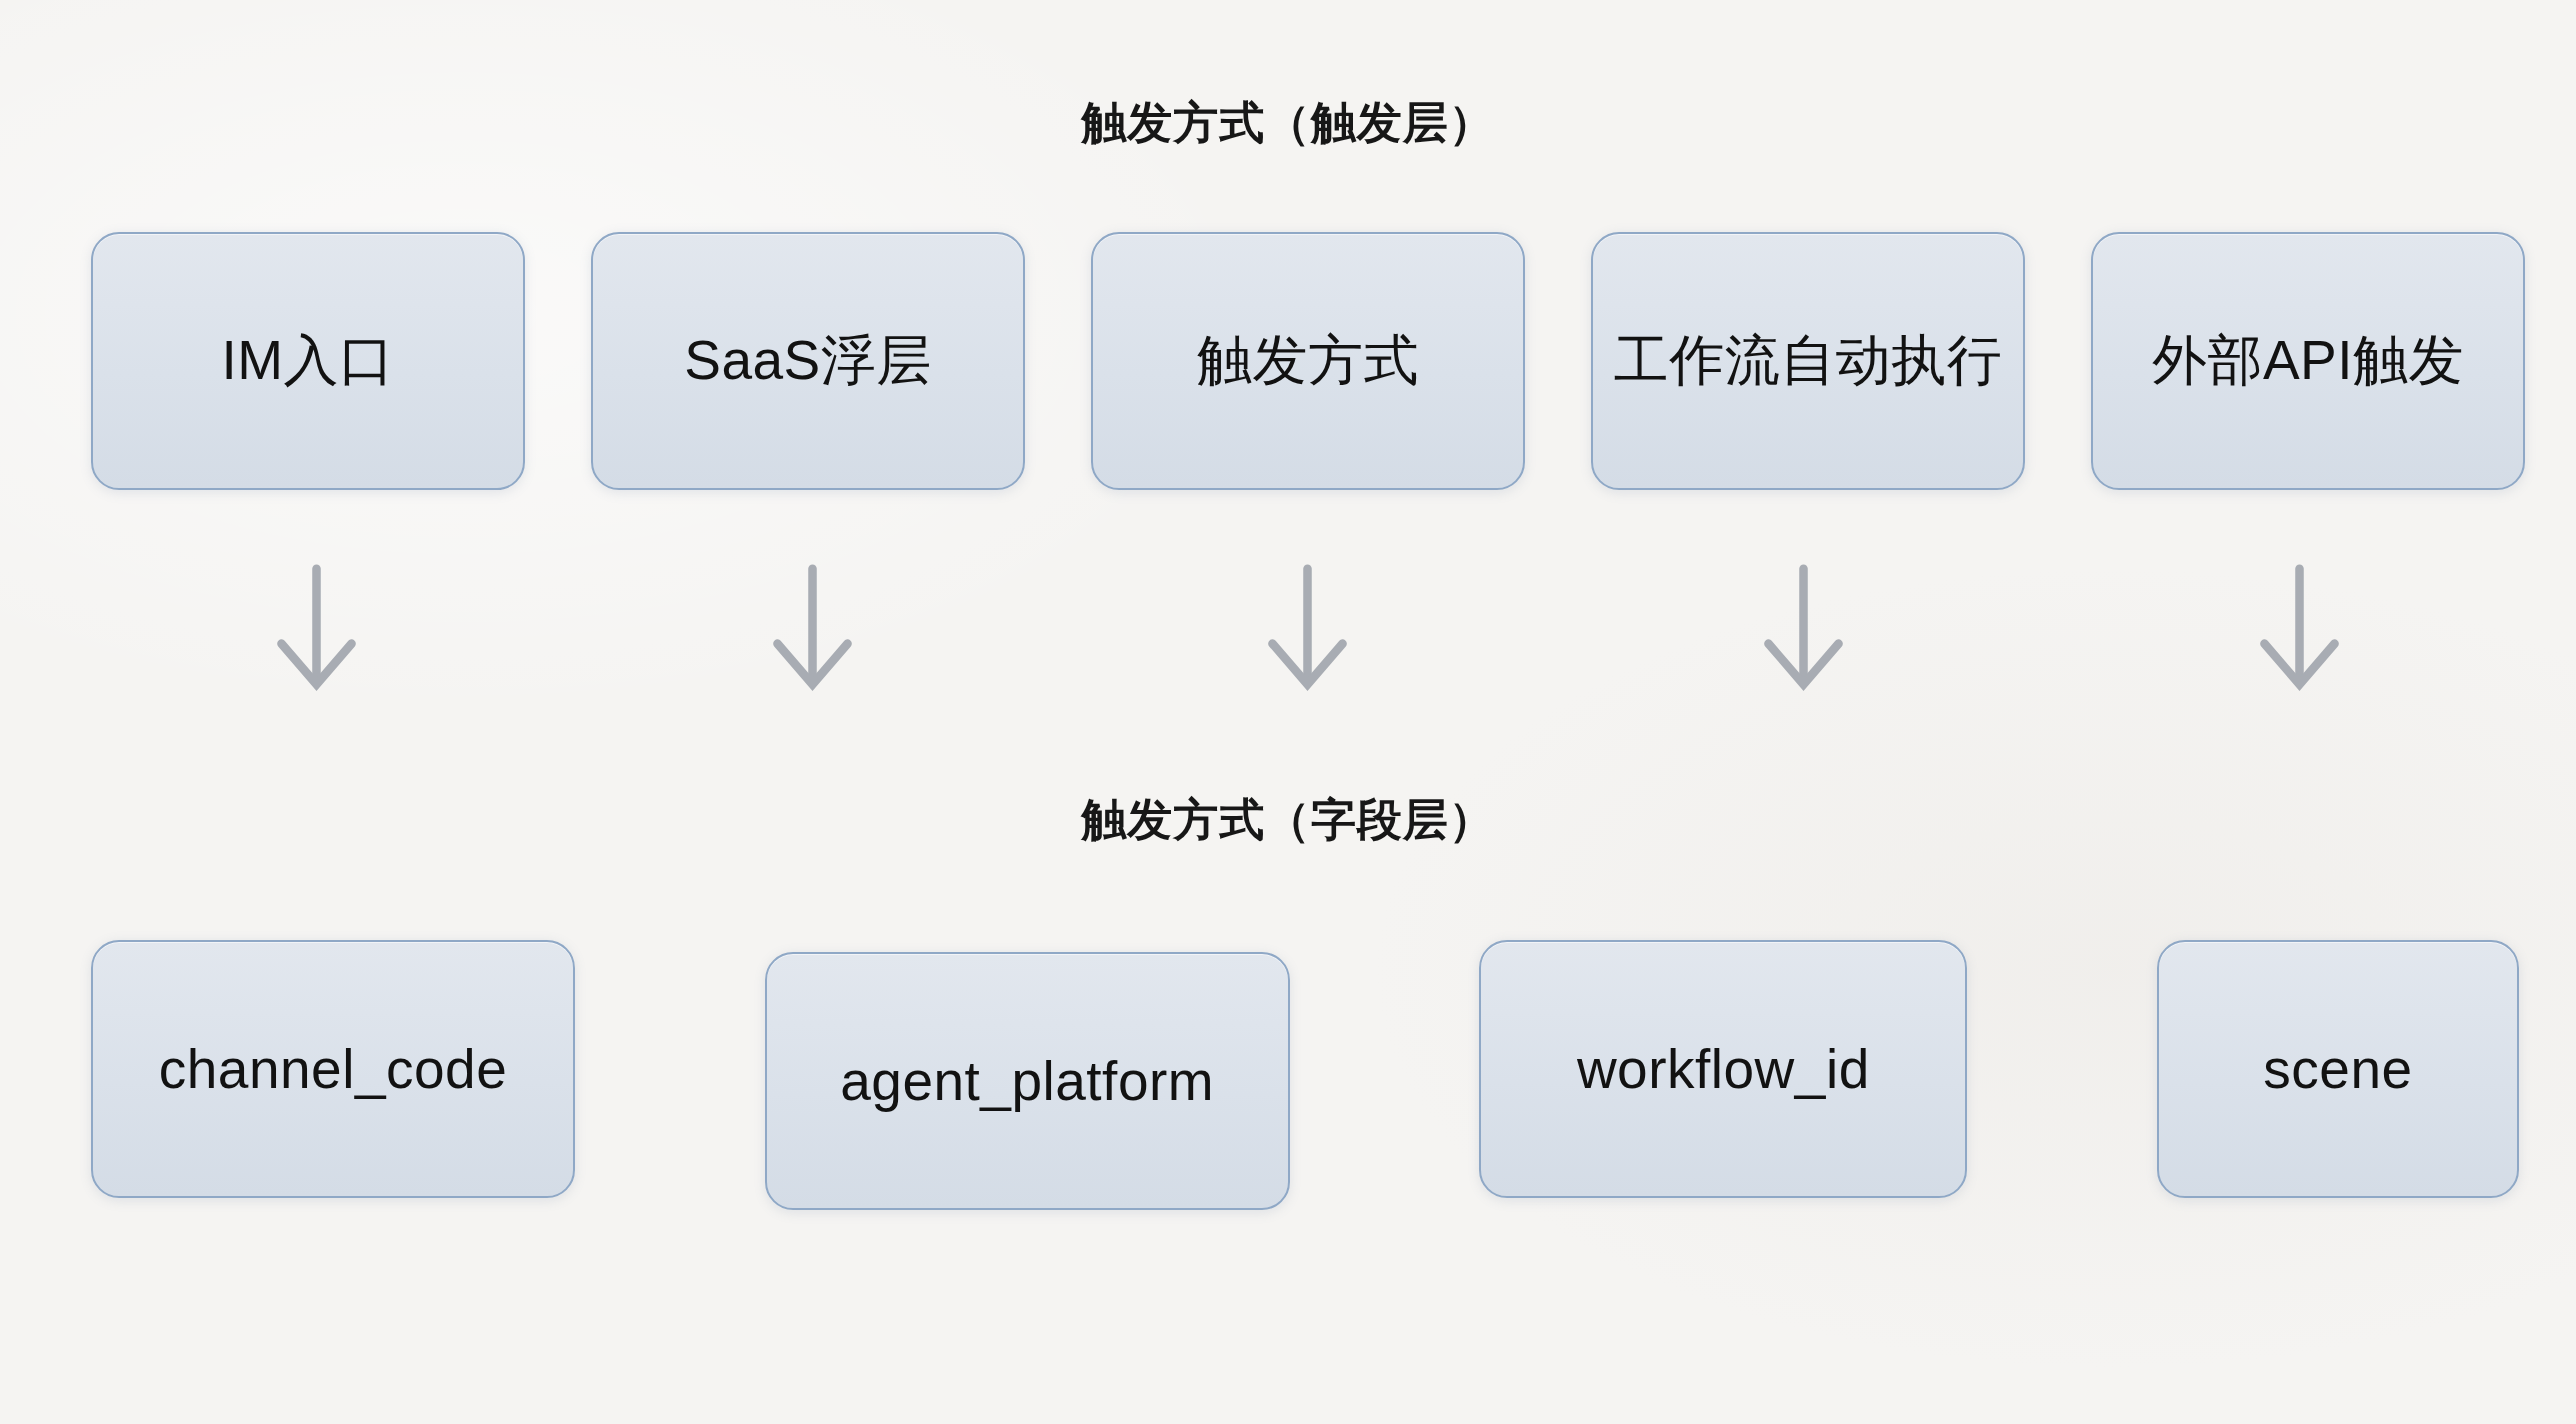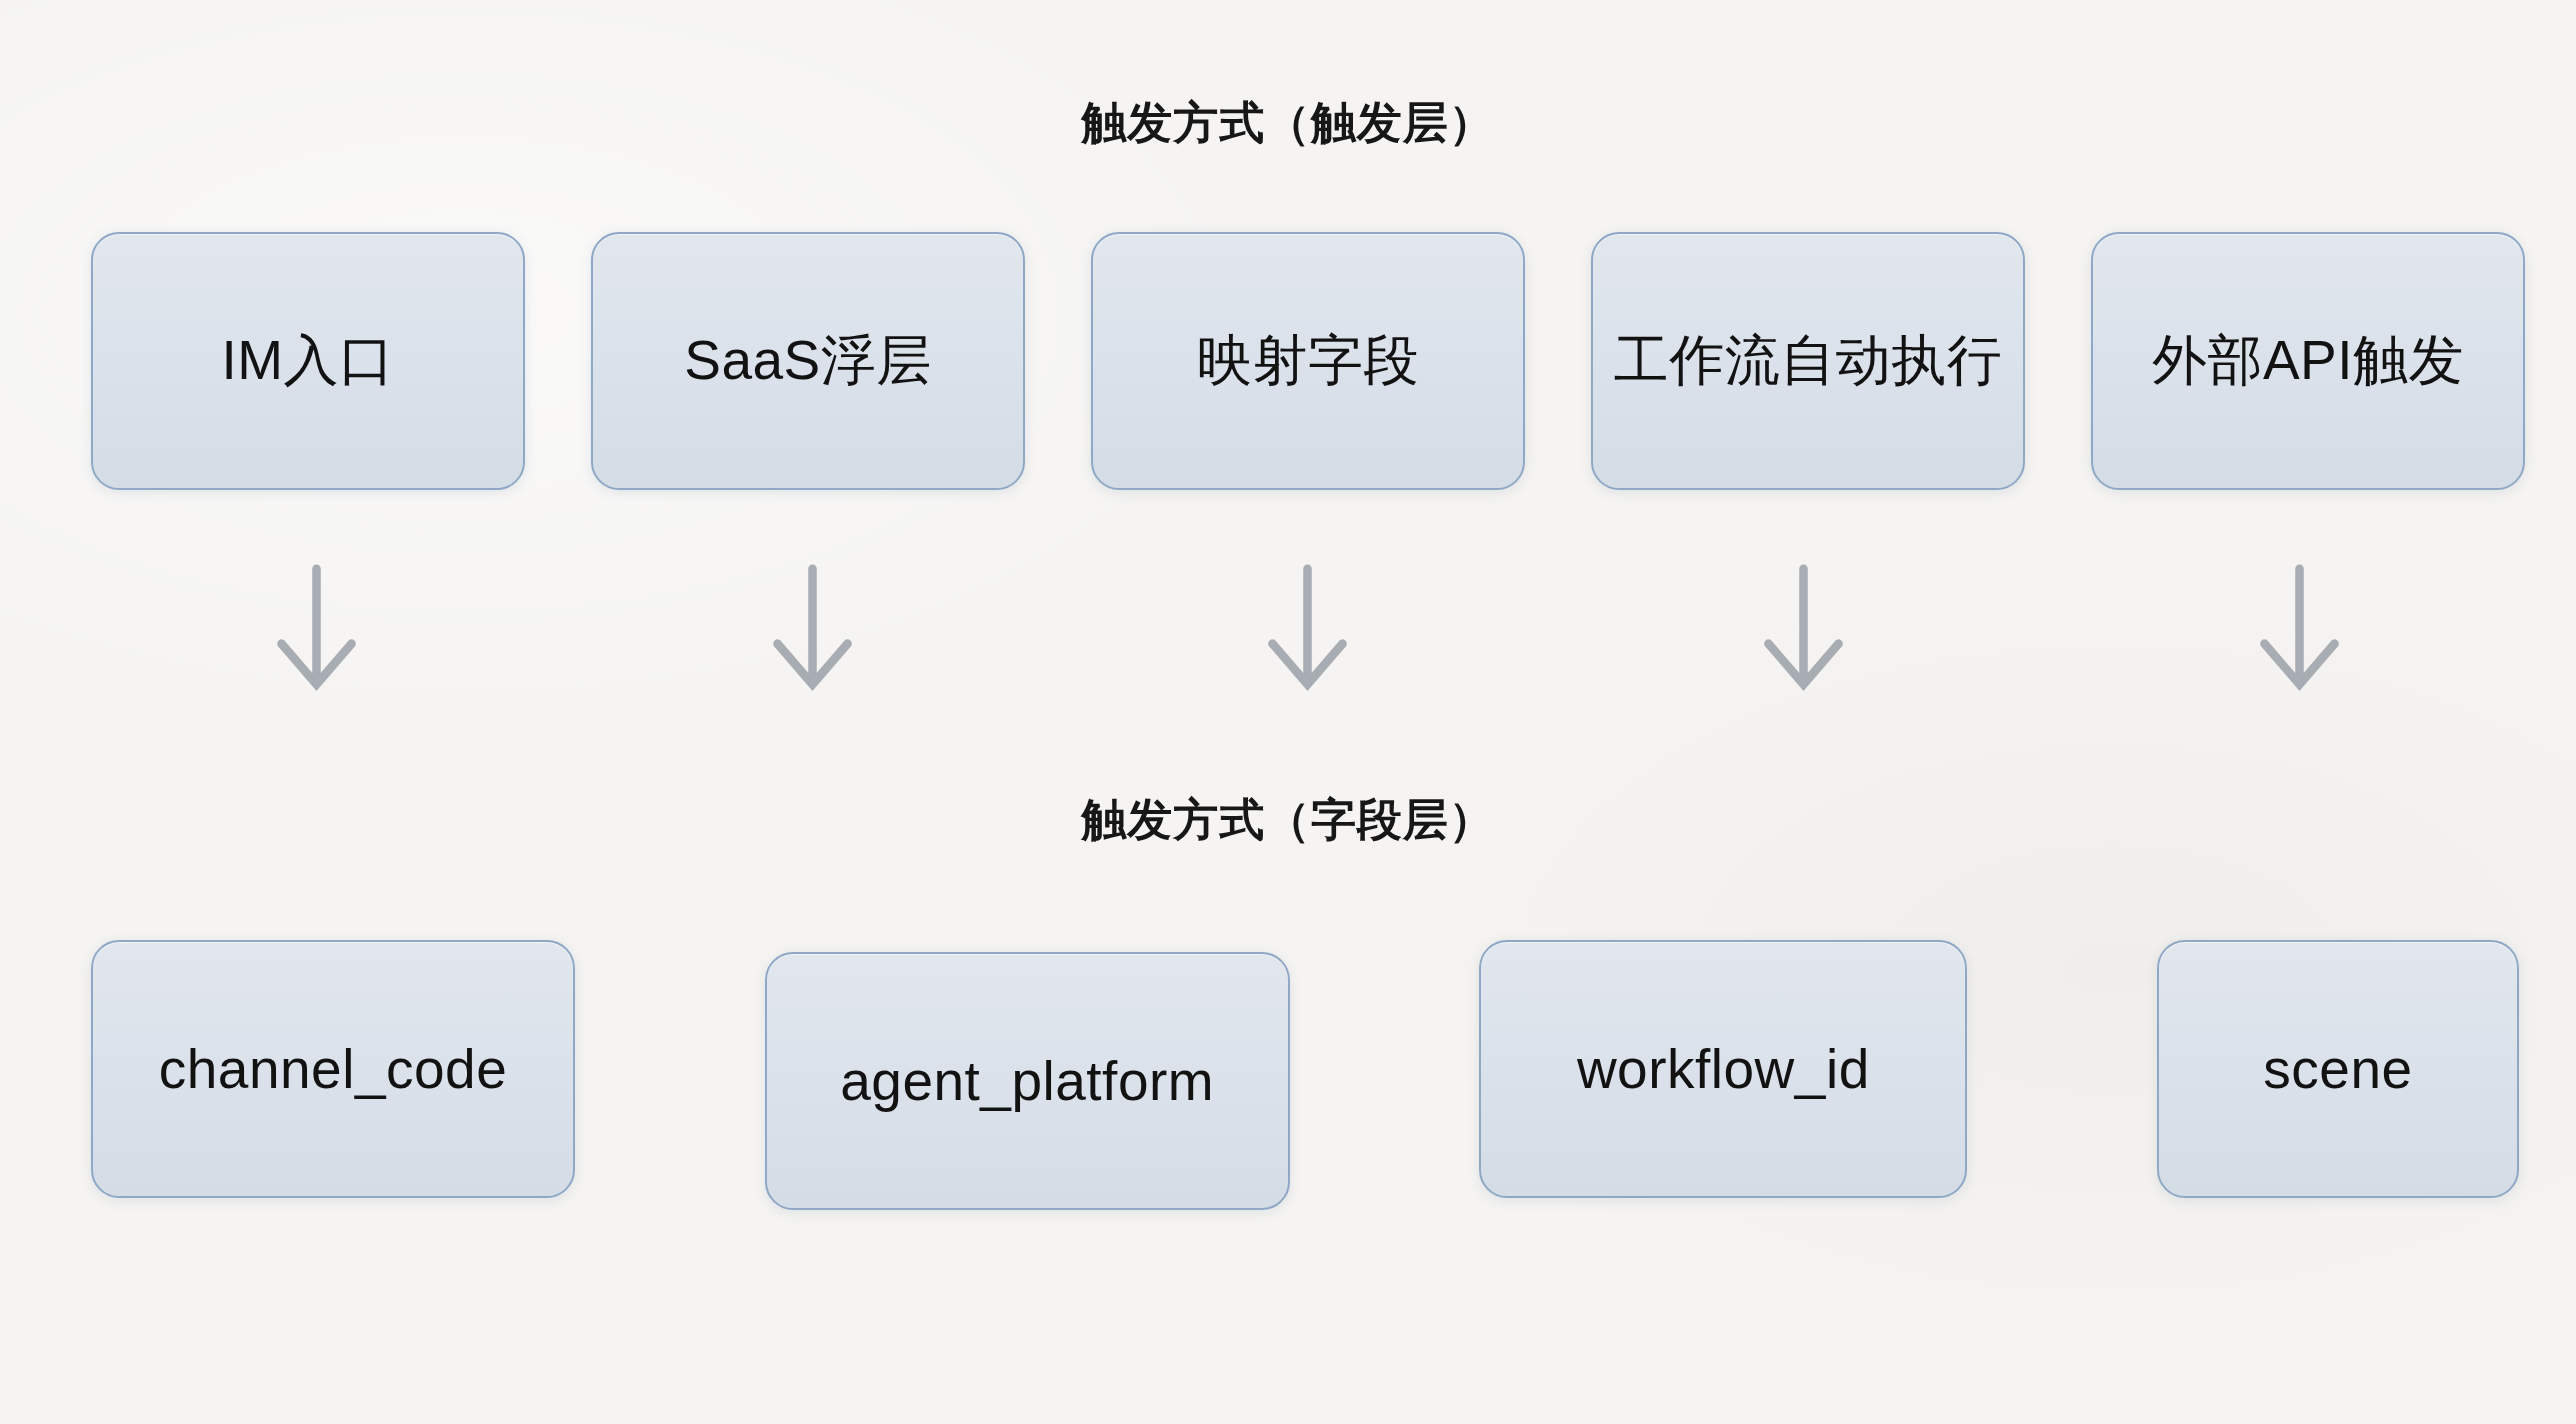--- a/index.html
+++ b/index.html
@@ -103,21 +103,21 @@
   <div class="layer-title t1">触发方式（触发层）</div>
 
   <div class="row triggers">
     <div class="box">
       <span class="box-label">IM入口</span>
     </div>
     <div class="box">
       <span class="box-label">SaaS浮层</span>
     </div>
     <div class="box">
-      <span class="box-label">映射字段</span>
+      <span class="box-label">触发方式</span>
     </div>
     <div class="box">
       <span class="box-label">工作流自动执行</span>
     </div>
     <div class="box">
       <span class="box-label">外部API触发</span>
     </div>
   </div>
 
   <div class="row arrows">

